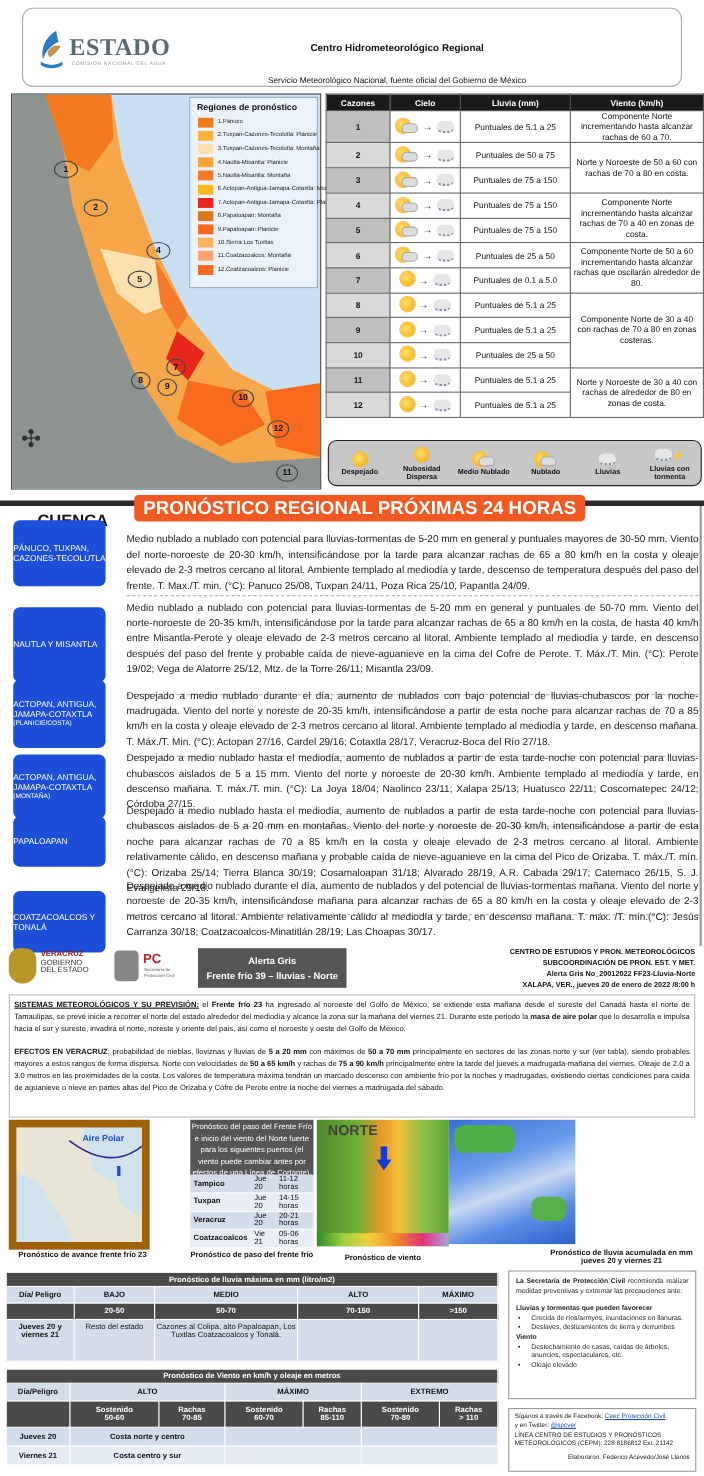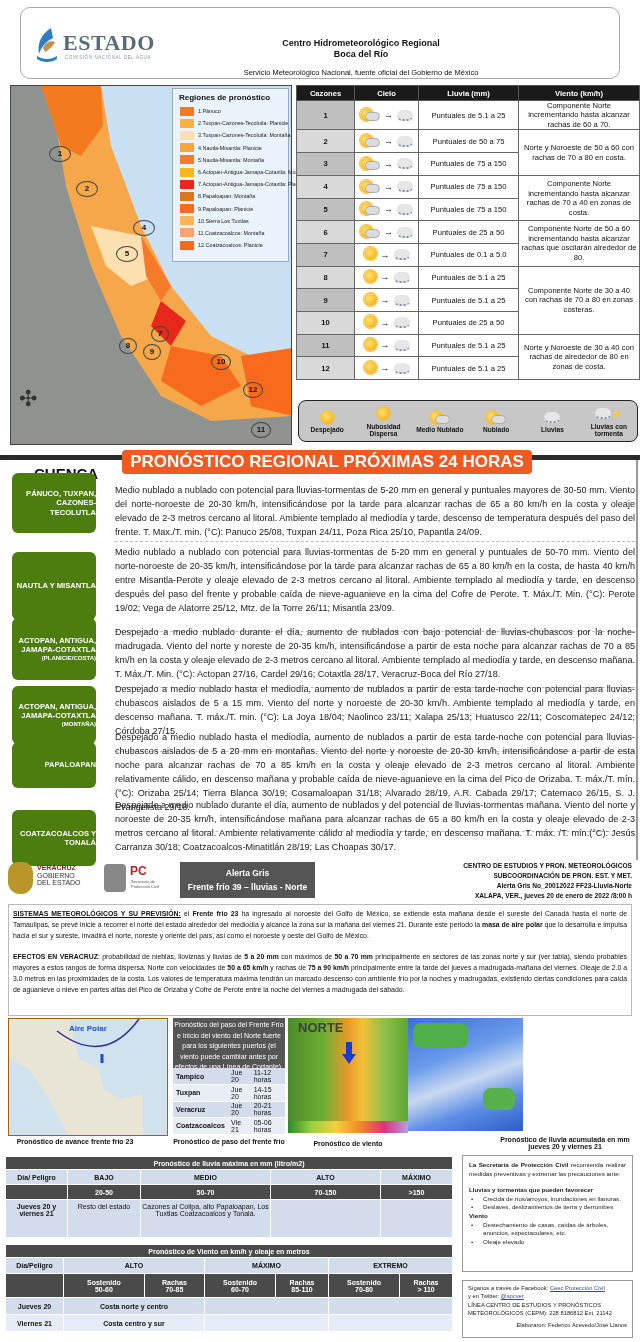--- a/index.html
+++ b/index.html
@@ -34,39 +34,39 @@
 .rain{width:16px;height:11px;border-radius:6px;background:#e6e6e6;display:inline-block;position:relative;border-bottom:2px dotted #7a8fb0}
 
 #skyleg{left:298px;top:400px;width:340px;height:42px;background:#c7c7c7;border:1px solid #222;border-radius:8px;display:flex;justify-content:space-around;align-items:center}
 .sl{display:flex;flex-direction:column;align-items:center;width:54px}
 .sl .ic{height:18px;display:flex;align-items:center}
 .sl .lb{font-size:6.6px;font-weight:bold;text-align:center;line-height:1.1}
 
 #bar{left:0;top:455px;width:640px;height:5px;background:#2b2b2b}
 #banner{left:122px;top:450px;width:410px;height:24px;background:#f05a22;border-radius:4px;color:#fff;font-size:17px;font-weight:bold;text-align:center;line-height:24px;font-family:"Liberation Sans Narrow","Liberation Sans",sans-serif}
 #cuenca{left:34px;top:465px;font-size:15px;font-weight:bold}
-.tag{position:absolute;left:12px;width:84px;background:#4d7c0f;color:#fff;border-radius:6px;font-size:7.6px;font-weight:bold;text-align:right;display:flex;flex-direction:column;justify-content:center;line-height:1.25}
+.tag{position:absolute;left:12px;width:84px;background:#1d4ed8;color:#fff;border-radius:6px;font-size:7.6px;font-weight:normal;text-align:left;display:flex;flex-direction:column;justify-content:center;line-height:1.25}
 .tag small{font-size:6px}
 .ptxt{position:absolute;left:115px;width:520px;font-size:9.1px;line-height:14px;text-align:justify;color:#1a1a1a}
 .sep{position:absolute;left:115px;width:520px;border-top:1px dashed #bbb}
 #sideR{left:636px;top:460px;width:2px;height:400px;background:#999}
 
 #vlogo{left:8px;top:862px;width:25px;height:32px;background:#b8962a;border-radius:10px 10px 12px 12px}
 #vtxt{left:37px;top:864px;font-size:7px;line-height:7.5px;color:#333}
 #vtxt b{color:#8a1a1a}
 #pclogo{left:104px;top:864px;width:22px;height:28px;background:#888;border-radius:4px}
 #pctxt{left:130px;top:864px;font-size:12px;font-weight:bold;color:#b3252a}
 #pcsub{left:131px;top:879px;font-size:4px;color:#555;line-height:5px}
 #alert{left:180px;top:862px;width:135px;height:36px;background:#555;color:#fff;text-align:center;font-size:8.5px;font-weight:bold;line-height:14px;padding-top:4px}
 #ctr{left:380px;top:861px;width:252px;text-align:right;font-size:6.6px;font-weight:bold;line-height:10px}
 
 #sys{left:8px;top:904px;width:624px;height:112px;border:1px solid #bbb;font-size:6.9px;line-height:11.2px;padding:3px 4px;text-align:justify}
 #sys p{margin-bottom:9px}
 
-#imgmap{left:8px;top:1018px;width:160px;height:118px;background:#cfe2ee;border:1px solid #a16207;overflow:hidden}
+#imgmap{left:8px;top:1018px;width:128px;height:118px;background:#cfe2ee;border:7px solid #a16207;overflow:hidden}
 #frente{left:173px;top:1018px;width:112px;height:50px;background:#555;color:#fff;font-size:7px;text-align:center;line-height:10.5px;padding-top:2px}
 #pt{left:173px;top:1068px;width:112px;border-collapse:collapse;font-size:7px}
 #pt td{height:16.5px;padding:0 3px;border-bottom:1px solid #fff}
 #pt tr:nth-child(odd){background:#d3dceb}
 #pt tr:nth-child(even){background:#e9eef6}
 #pt td.n{font-weight:bold}
 #wind{left:288px;top:1018px;width:120px;height:115px;background:linear-gradient(90deg,#4b8a2a 0%,#6fae34 30%,#e99a2a 50%,#f3c03a 62%,#8fc04a 80%,#5ea635 100%);overflow:hidden}
 #windlbl{left:298px;top:1020px;font-size:13px;font-weight:bold;color:#404040}
 #windarr{left:342px;top:1042px;width:14px;height:22px}
 #rainimg{left:408px;top:1018px;width:115px;height:113px;background:linear-gradient(160deg,#3a6fd6 0%,#6a9bea 35%,#c9d9f2 55%,#5c8de6 75%,#2d5fc7 100%);overflow:hidden}
@@ -90,21 +90,20 @@
 
 <div id="hdr" class="abs">
   <svg id="logo-mark" class="abs" viewBox="0 0 22 38">
     <path d="M16 2 C6 8 2 18 4 28 C6 22 10 16 18 12 Z" fill="#2b7fc0"></path>
     <path d="M8 22 C10 16 16 14 20 16 C18 20 14 24 10 26 Z" fill="#c8914a"></path>
     <path d="M2 30 C8 34 16 34 22 30 L22 33 C16 37 8 37 2 33 Z" fill="#2b7fc0"></path>
   </svg>
   <div id="logo-text" class="abs">ESTADO</div>
   <div id="logo-sub" class="abs">COMISIÓN NACIONAL DEL AGUA</div>
   <div id="h2" class="hl">Centro Hidrometeorológico Regional</div>
-  <div id="h3" class="hl">Boca del Río</div>
   <div id="h4" class="hl">Servicio Meteorológico Nacional, fuente oficial del Gobierno de México</div>
 </div>
 
 <div id="map" class="abs">
   <svg width="282" height="360" viewBox="0 0 282 360">
     <rect width="282" height="360" fill="#c9e0f2"></rect>
     <path d="M0 0 L70 0 L60 80 L80 160 L110 230 L150 300 L200 330 L282 330 L282 360 L0 360 Z" fill="#8e9390"></path>
     <path d="M30 0 L90 0 L100 60 L130 140 L160 200 L200 250 L240 270 L282 262 L282 330 L200 335 L150 310 L110 250 L80 180 L55 100 L45 40 Z" fill="#f5a74a"></path>
     <path d="M30 0 L90 0 L92 40 L70 70 L50 60 Z" fill="#f47a20"></path>
     <path d="M80 140 L130 150 L145 190 L120 200 L95 180 Z" fill="#fde0b0"></path>

